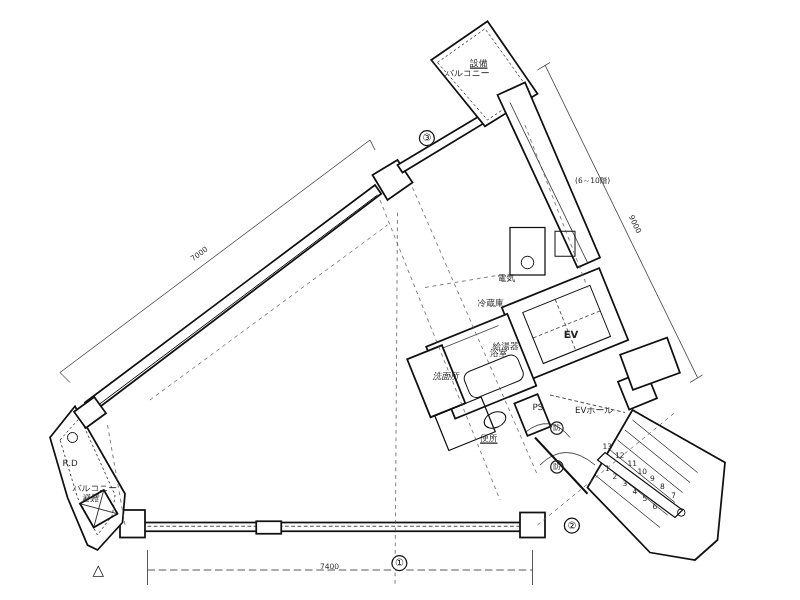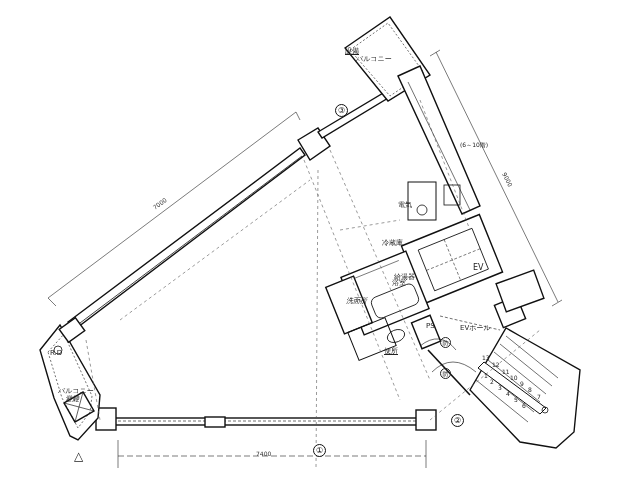--- a/index.html
+++ b/index.html
@@ -104,35 +104,35 @@
     <line x1="304" y1="160" x2="400" y2="400"></line>
     <line x1="330" y1="150" x2="430" y2="380"></line>
     <line x1="86" y1="340" x2="100" y2="420"></line>
     <line x1="120" y1="320" x2="310" y2="180"></line>
     <line x1="420" y1="100" x2="470" y2="230"></line>
     <line x1="340" y1="230" x2="400" y2="220"></line>
     <line x1="430" y1="420" x2="540" y2="330"></line>
   </g>
 </svg>
 
-<div class="lbl" style="left:345px;top:48px;text-decoration:underline;">設備</div>
+<div class="lbl" style="left:376px;top:48px;text-decoration:underline;">設備</div>
 <div class="lbl" style="left:356px;top:56px;">バルコニー</div>
 <div class="lbl" style="left:460px;top:142px;font-size:6px;">(6～10階)</div>
-<div class="lbl" style="left:398px;top:202px;">電気</div>
+<div class="lbl" style="left:398px;top:220px;">電気</div>
 <div class="lbl" style="left:394px;top:226px;margin-top:48px;">給湯器</div>
 <div class="lbl" style="left:370px;top:240px;margin-left:12px;">冷蔵庫</div>
 <div class="lbl" style="left:392px;top:280px;">浴室</div>
 <div class="lbl" style="left:346px;top:298px;font-style:italic;">洗面所</div>
-<div class="lbl" style="left:473px;top:264px;font-size:8px;">EV</div>
+<div class="lbl" style="left:451px;top:264px;font-size:8px;font-weight:bold;">EV</div>
 <div class="lbl" style="left:426px;top:323px;">PS</div>
 <div class="lbl" style="left:460px;top:325px;">EVホール</div>
 <div class="lbl" style="left:384px;top:348px;text-decoration:underline;">便所</div>
 <div class="small-circ" style="left:440px;top:337px;">防</div>
 <div class="small-circ" style="left:440px;top:368px;">防</div>
-<div class="lbl" style="left:50px;top:350px;">R.D</div>
+<div class="lbl" style="left:50px;top:368px;">R.D</div>
 <div class="lbl" style="left:65px;top:396px;font-style:italic;">避難</div>
 <div class="lbl" style="left:58px;top:388px;">バルコニー</div>
 
 <div class="circ" style="left:313px;top:444px;">①</div>
 <div class="circ" style="left:451px;top:414px;">②</div>
 <div class="circ" style="left:335px;top:104px;">③</div>
 
 <div class="dim" style="left:256px;top:450px;">7400</div>
 <div class="dim" style="left:152px;top:200px;transform:rotate(-37deg);">7000</div>
 <div class="dim" style="left:500px;top:176px;transform:rotate(64deg);">9000</div>

